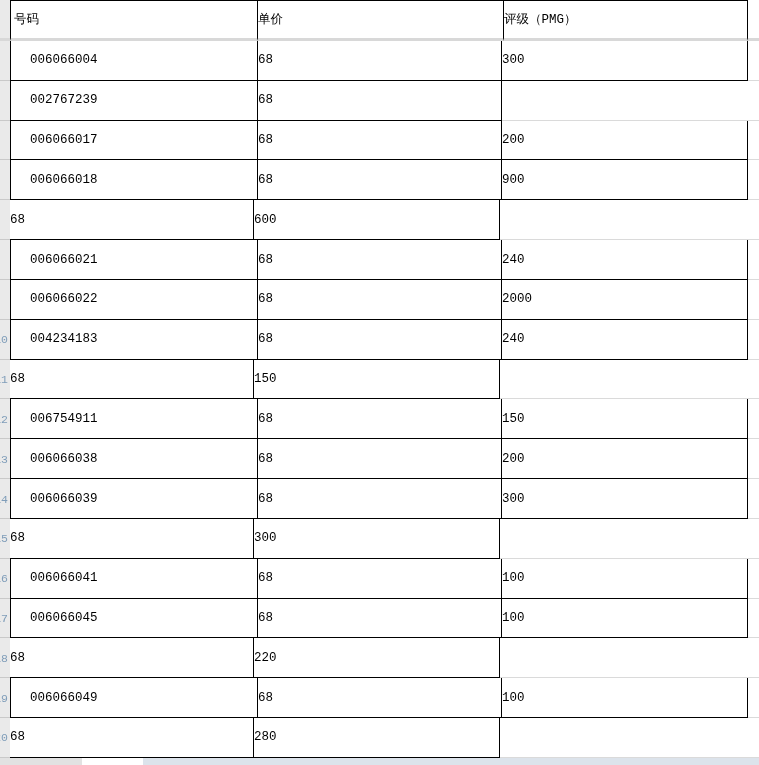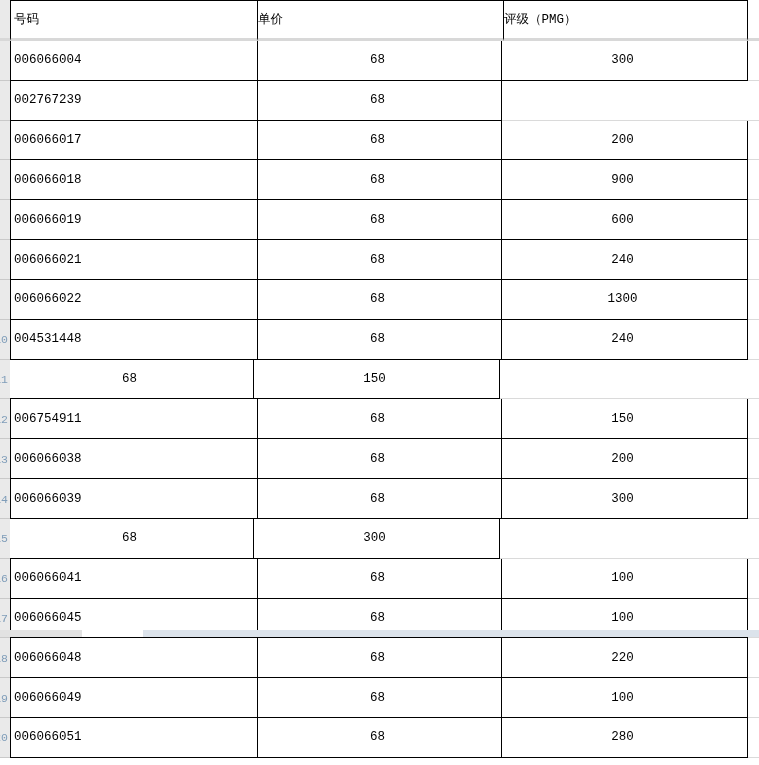--- a/index.html
+++ b/index.html
@@ -13,21 +13,21 @@
     --tab-active:#ffffff;
     --tab-blue:#dce3eb;
   }
   *{box-sizing:border-box;margin:0;padding:0;}
   html,body{background:#ffffff;}
   body{
     width:759px;height:765px;overflow:hidden;
     font-family:"Liberation Mono","DejaVu Sans Mono",monospace;
     font-size:12.5px;color:#000;
   }
-  .sheet{position:relative;width:759px;height:637px;background:#fff;border-radius:6px;}
+  .sheet{position:relative;width:759px;height:765px;background:#fff;border-radius:6px;}
   .grid{display:flex;flex-direction:column;width:759px;height:758px;}
   .row{display:flex;flex-direction:row;width:759px;}
   .header-row{height:41px;flex:0 0 41px;}
   .data-row{flex:1 1 auto;}
   .cell{position:relative;display:flex;align-items:center;overflow:hidden;background:#fff;}
   
   .rh{flex:0 0 10px;width:10px;background:var(--rh-bg);}
   .c1{flex:0 0 248px;width:248px;}
   .c2{flex:0 0 244px;width:244px;}
   .c3{flex:0 0 246px;width:246px;}
@@ -41,24 +41,24 @@
     border-bottom:3px solid var(--frozen);
   }
   .header-row .c1{border-left:1px solid var(--cell-border);}
   
   .data-row .rh{border-bottom:1px solid var(--rh-grid);}
   .data-row .gut{border-bottom:1px solid var(--gut-grid);}
   .data-row .c1,.data-row .c2,.data-row .c3{
     border-right:1px solid var(--cell-border);
     border-bottom:1px solid var(--cell-border);
   }
-  .data-row .c1{border-left:1px solid var(--cell-border);}
+  .data-row .c1{border-left:1px solid var(--cell-border);padding-left:16px;}
   
   .c1 .v, .c1 span{padding-left:3px;}
-  .num{justify-content:center;}
+  .num{justify-content:flex-start;}
   .num .v{padding-right:4px;}
   .hdr span{white-space:nowrap;}
   
   .rownum{
     position:absolute;top:50%;transform:translateY(-50%);
     right:2px;white-space:nowrap;
     color:var(--rh-num);font-size:11.5px;
   }
   
   .tabbar{position:absolute;left:0;bottom:0;width:759px;height:7px;display:flex;}
@@ -146,23 +146,20 @@
         <div class="cell c3 num">
           <span class="v">900</span>
         </div>
         <div class="cell gut"></div>
       </div>
 
       <div class="row data-row">
         <div class="cell rh">
           
         </div>
-        <div class="cell c1">
-          <span class="v">006066019</span>
-        </div>
         <div class="cell c2 num">
           <span class="v">68</span>
         </div>
         <div class="cell c3 num">
           <span class="v">600</span>
         </div>
         <div class="cell gut"></div>
       </div>
 
       <div class="row data-row">
@@ -185,31 +182,31 @@
         <div class="cell rh">
           
         </div>
         <div class="cell c1">
           <span class="v">006066022</span>
         </div>
         <div class="cell c2 num">
           <span class="v">68</span>
         </div>
         <div class="cell c3 num">
-          <span class="v">1300</span>
+          <span class="v">2000</span>
         </div>
         <div class="cell gut"></div>
       </div>
 
       <div class="row data-row">
         <div class="cell rh">
           <span class="rownum">10</span>
         </div>
         <div class="cell c1">
-          <span class="v">004531448</span>
+          <span class="v">004234183</span>
         </div>
         <div class="cell c2 num">
           <span class="v">68</span>
         </div>
         <div class="cell c3 num">
           <span class="v">240</span>
         </div>
         <div class="cell gut"></div>
       </div>
 
@@ -316,23 +313,20 @@
         <div class="cell c3 num">
           <span class="v">100</span>
         </div>
         <div class="cell gut"></div>
       </div>
 
       <div class="row data-row">
         <div class="cell rh">
           <span class="rownum">18</span>
         </div>
-        <div class="cell c1">
-          <span class="v">006066048</span>
-        </div>
         <div class="cell c2 num">
           <span class="v">68</span>
         </div>
         <div class="cell c3 num">
           <span class="v">220</span>
         </div>
         <div class="cell gut"></div>
       </div>
 
       <div class="row data-row">
@@ -347,23 +341,20 @@
         </div>
         <div class="cell c3 num">
           <span class="v">100</span>
         </div>
         <div class="cell gut"></div>
       </div>
 
       <div class="row data-row">
         <div class="cell rh">
           <span class="rownum">20</span>
-        </div>
-        <div class="cell c1">
-          <span class="v">006066051</span>
         </div>
         <div class="cell c2 num">
           <span class="v">68</span>
         </div>
         <div class="cell c3 num">
           <span class="v">280</span>
         </div>
         <div class="cell gut"></div>
       </div>
     </div>

